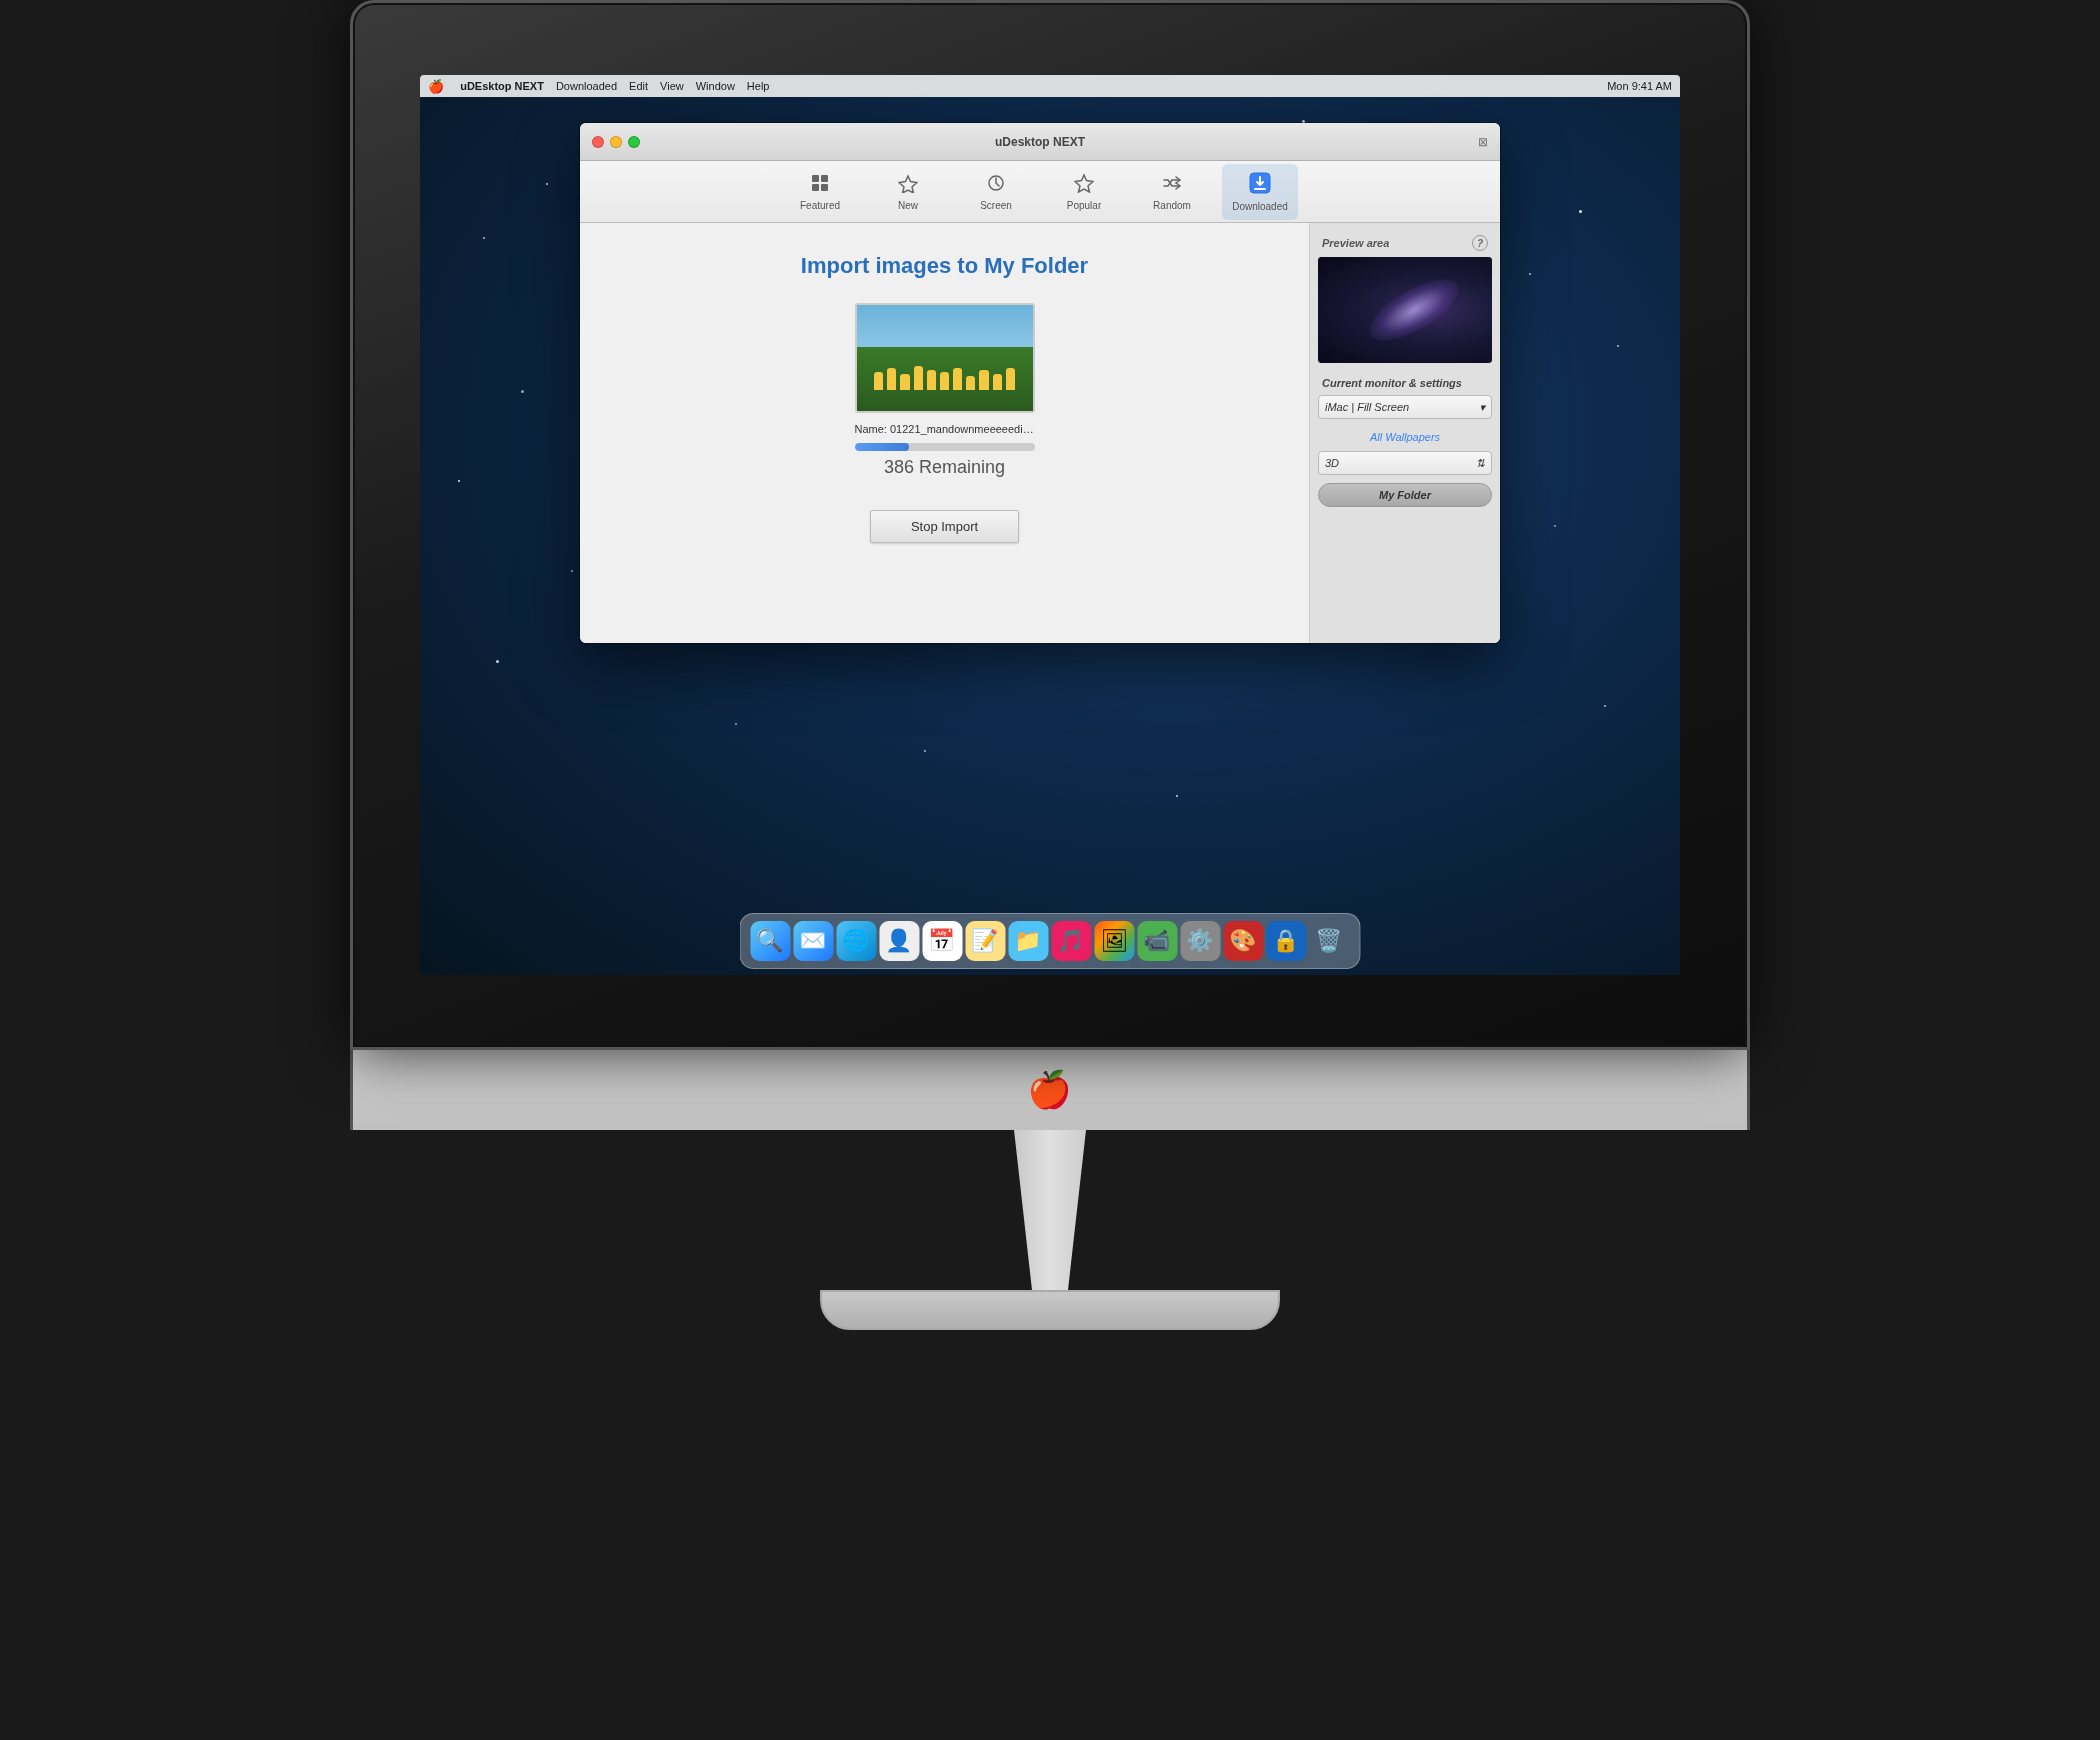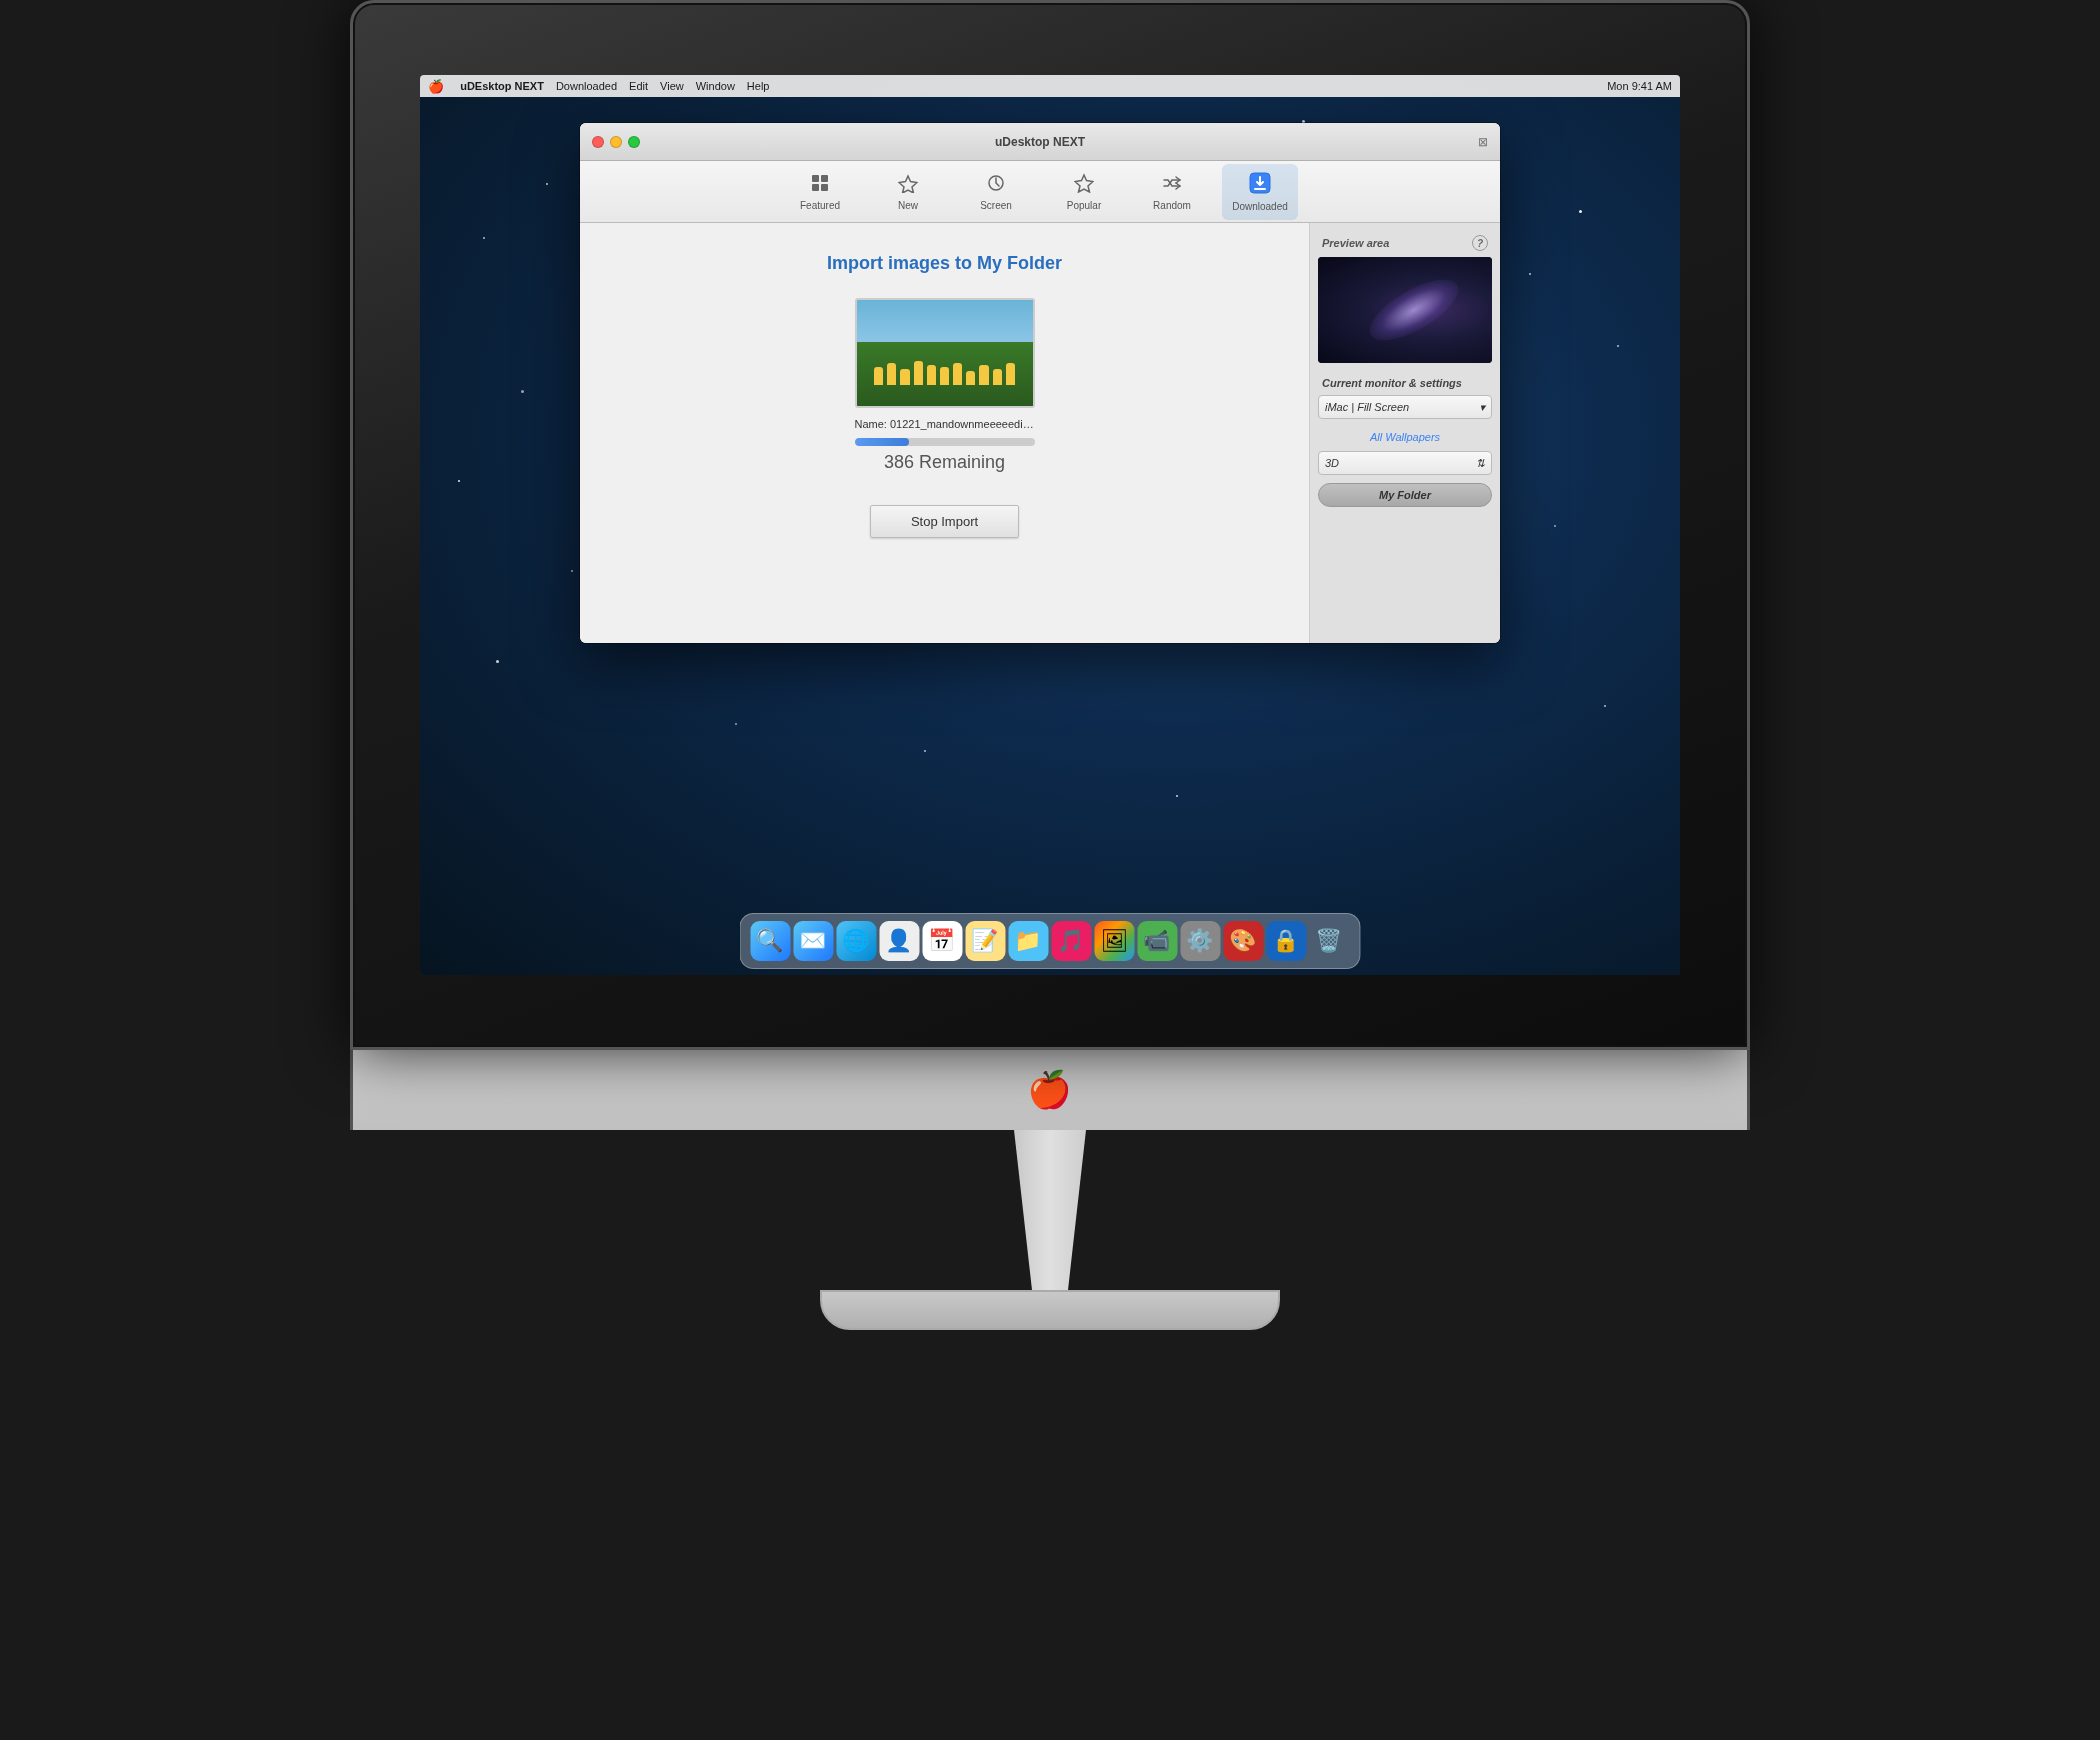--- a/index.html
+++ b/index.html
@@ -227,21 +227,21 @@
       flex: 1;
       background: #f0f0f0;
       display: flex;
       flex-direction: column;
       align-items: center;
       padding: 30px 20px;
       border-right: 1px solid #ccc;
     }
 
     .import-title {
-      font-size: 18px;
+      font-size: 22px;
       font-weight: 700;
       color: #2a6fbd;
       margin-bottom: 24px;
     }
 
     .import-thumbnail {
       width: 180px;
       height: 110px;
       border: 2px solid #ccc;
       border-radius: 3px;

